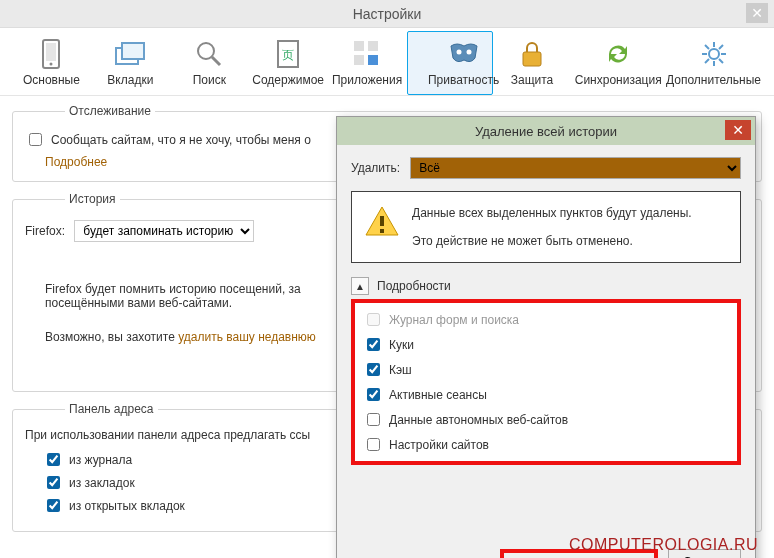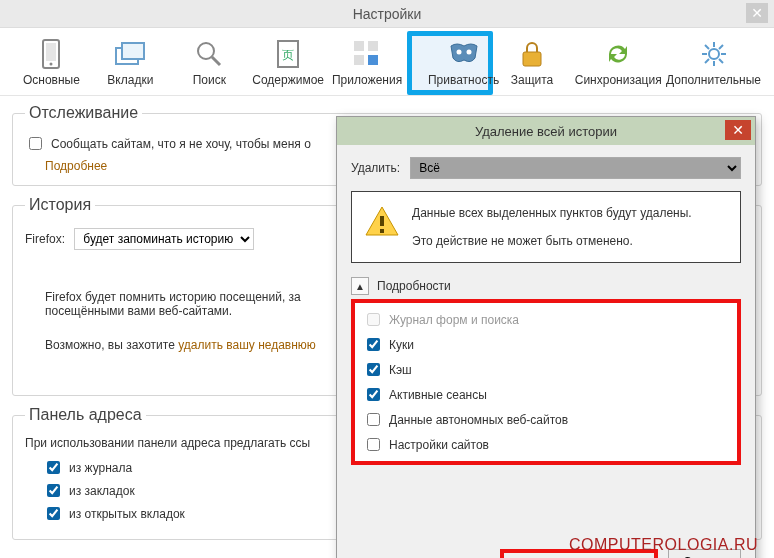--- a/index.html
+++ b/index.html
@@ -6,43 +6,43 @@
   body { margin: 0; font-family: "Segoe UI", Tahoma, sans-serif; font-size: 12px; background: #fff; color: #333; width: 774px; height: 558px; overflow: hidden; position: relative; }
 
   
   .titlebar { height: 28px; background: #eaeaea; display: flex; align-items: center; justify-content: center; position: relative; border-bottom: 1px solid #ddd; }
   .titlebar .title { font-size: 14px; color: #555; }
   .titlebar .close { position: absolute; right: 6px; top: 3px; width: 22px; height: 20px; background: #ccc; color: #fff; display: flex; align-items: center; justify-content: center; font-size: 14px; cursor: pointer; }
 
   
   .toolbar { height: 68px; display: flex; align-items: flex-end; padding: 0 12px; border-bottom: 1px solid #e5e5e5; background: #fff; }
   .tbitem { width: 86px; height: 64px; display: flex; flex-direction: column; align-items: center; justify-content: center; gap: 4px; cursor: pointer; padding: 2px 0; border: 1px solid transparent; }
-  .tbitem.active { background: #eaf3fb; border: 5px solid #0ea5e9; border-radius: 2px; padding-left: 28px; }
+  .tbitem.active { background: #eaf3fb; border: 1px solid #0ea5e9; border-radius: 2px; padding-left: 28px; }
   .tbitem .icon { width: 30px; height: 30px; display: flex; align-items: center; justify-content: center; }
   .tbitem .lbl { font-size: 12px; color: #333; }
   .tbitem.wide { width: 102px; }
 
   
   .main { padding: 8px 12px; }
   fieldset { border: 1px solid #d5d5d5; border-radius: 3px; margin: 0 0 10px 0; padding: 8px 12px 12px 12px; background: #fff; }
-  legend { padding: 0 4px; color: #444; font-size: 16px; }
+  legend { padding: 0 4px; color: #444; font-size: 12px; margin-left: 40px; }
   .checkline { display: flex; align-items: center; gap: 6px; margin: 4px 0; }
   .checkline input[type=checkbox] { width: 13px; height: 13px; accent-color: #0a64a4; }
   .link { color: #a16207; cursor: pointer; }
   .inline-select { display: inline-block; height: 22px; font-size: 12px; padding: 2px 4px; border: 1px solid #ccc; background: #fff; min-width: 170px; }
   .label-inline { margin-right: 6px; }
 
   
   .dialog { position: absolute; left: 336px; top: 116px; width: 420px; height: 514px; background: #f0f0f0; border: 1px solid #9a9a9a; box-shadow: 3px 3px 10px rgba(0,0,0,0.25); z-index: 50; display: flex; flex-direction: column; }
   .dialog .dlg-titlebar { height: 28px; background: #c4d4ba; display: flex; align-items: center; justify-content: center; position: relative; }
   .dialog .dlg-titlebar .dlg-title { font-size: 13px; color: #333; }
   .dialog .dlg-titlebar .dlg-close { position: absolute; right: 4px; top: 3px; width: 26px; height: 20px; background: #c6442e; color: #fff; display: flex; align-items: center; justify-content: center; font-size: 14px; cursor: pointer; }
   .dialog .dlg-body { padding: 12px 14px; flex: 1; display: flex; flex-direction: column; }
   .delrow { display: flex; align-items: center; gap: 10px; margin-bottom: 12px; }
-  .delrow select { flex: 1; height: 22px; font-size: 12px; border: 1px solid #aaa; background: #a3a3a3; padding: 0 4px; }
+  .delrow select { flex: 1; height: 22px; font-size: 12px; border: 1px solid #aaa; background: #a16207; padding: 0 4px; }
   .warn { display: flex; gap: 12px; align-items: flex-start; border: 1px solid #404040; background: #fff; padding: 12px; margin-bottom: 14px; }
   .warn .wtext { font-size: 12px; line-height: 1.5; }
   .details-header { display: flex; align-items: center; gap: 8px; margin-bottom: 4px; }
   .details-header .toggle { width: 18px; height: 18px; border: 1px solid #aaa; background: #fafafa; display: flex; align-items: center; justify-content: center; cursor: pointer; font-size: 10px; }
   .details-list { border: 4px solid #e11; background: #fff; padding: 4px 0; }
   .details-list .item { display: flex; align-items: center; gap: 6px; padding: 3px 8px; }
   .details-list .item.disabled { color: #999; }
   .details-list .item input[type=checkbox] { width: 13px; height: 13px; accent-color: #0a64a4; }
   .dlg-buttons { display: flex; justify-content: flex-end; gap: 10px; padding: 10px 14px 14px 14px; }
   .dlg-buttons button { height: 26px; padding: 0 14px; font-size: 12px; cursor: pointer; }

